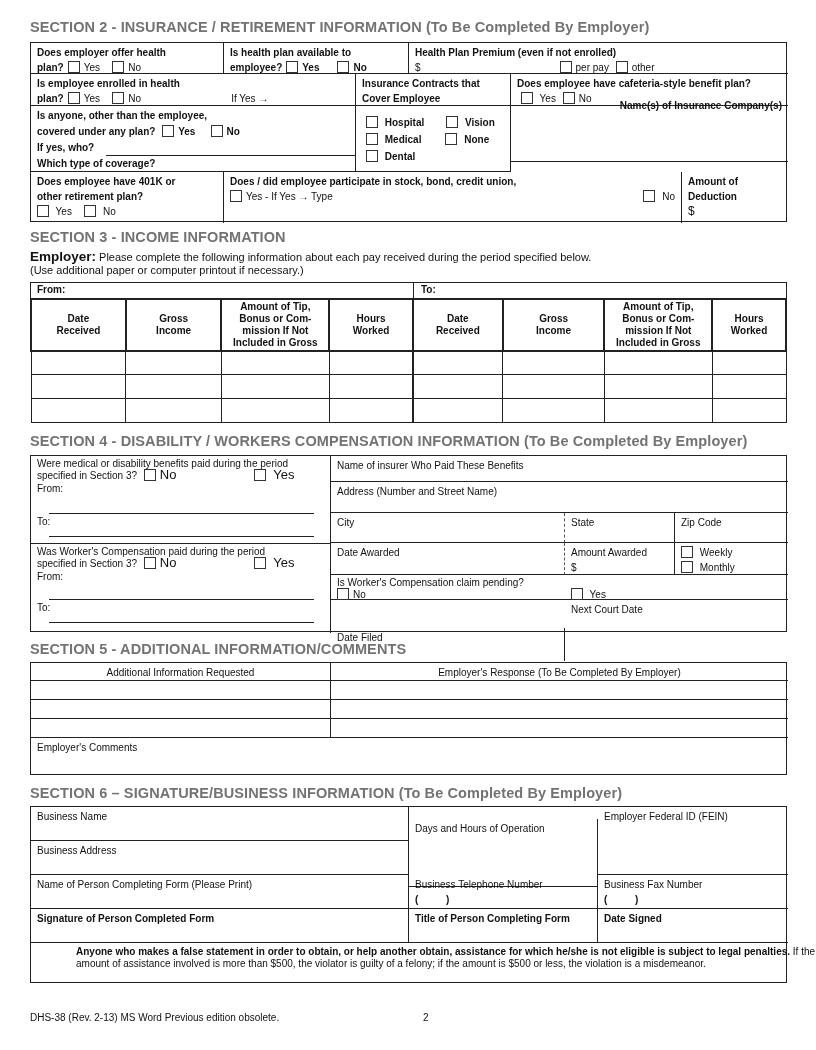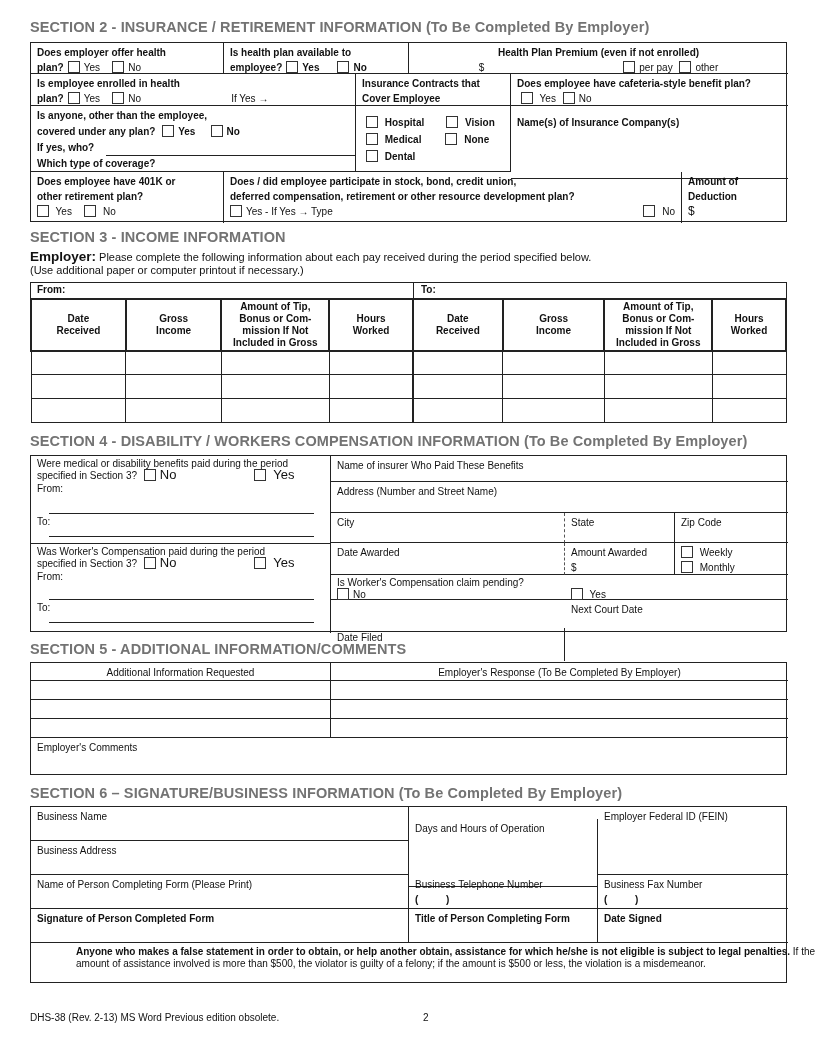--- a/index.html
+++ b/index.html
@@ -27,21 +27,21 @@
 <div class="box" style="left:30px; top:42px; width:757px; height:180px;">
 
   <div class="cell b" style="left:0; top:0; width:193px; height:31px;">
     <div>Does employer offer health</div>
     <div><span>plan?</span><span class="cb"></span><span style="font-weight:normal">Yes</span> &nbsp; <span class="cb"></span><span style="font-weight:normal">No</span></div>
   </div>
   <div class="cell b" style="left:193px; top:0; width:185px; height:31px;">
     <div>Is health plan available to</div>
     <div><span>employee?</span><span class="cb"></span><span>Yes</span> &nbsp;&nbsp;&nbsp; <span class="cb"></span><span>No</span></div>
   </div>
-  <div class="cell" style="left:378px; top:0; width:379px; height:31px; border-right:none;text-align:center;">
+  <div class="cell" style="left:378px; top:0; width:379px; height:31px; border-right:none;">
     <div class="b">Health Plan Premium (even if not enrolled)</div>
     <div><span>$</span><span style="display:inline-block;width:135px;"></span><span class="cb"></span><span>per pay</span> <span class="cb"></span><span>other</span></div>
   </div>
 
   <div class="cell b" style="left:325px; top:31px; width:155px; height:32px;">
     <div>Insurance Contracts that</div>
     <div>Cover Employee</div>
   </div>
   <div class="cell b" style="left:0; top:31px; width:325px; height:32px;">
     <div>Is employee enrolled in health</div>
@@ -57,32 +57,31 @@
     <div><span>covered under any plan?</span> <span class="cb"></span><span>Yes</span> &nbsp;&nbsp; <span class="cb"></span><span>No</span></div>
     <div>If yes, who?</div>
     <div>Which type of coverage?</div>
     <div class="hline" style="left:75px; top:49px; width:250px;"></div>
   </div>
   <div class="cell b" style="left:325px; top:63px; width:155px; height:66px; padding-top:8px; line-height:17px;">
     <div><span class="cb"></span> <span>Hospital</span><span style="display:inline-block;width:18px;"></span><span class="cb"></span> <span>Vision</span></div>
     <div><span class="cb"></span> <span>Medical</span><span style="display:inline-block;width:20px;"></span><span class="cb"></span> <span>None</span></div>
     <div><span class="cb"></span> <span>Dental</span></div>
   </div>
-  <div class="cell b" style="left:480px; top:70px; width:277px; height:66px; border-right:none;">
+  <div class="cell b" style="left:480px; top:53px; width:277px; height:66px; border-right:none;text-align:right;">
     <div>Name(s) of Insurance Company(s)</div>
   </div>
 
   <div class="cell b" style="left:0; top:129px; width:193px; height:51px; border-bottom:none;">
     <div>Does employee have 401K or</div>
     <div>other retirement plan?</div>
     <div style="font-weight:normal"><span class="cb" style="margin-left:0"></span> <span>Yes</span> &nbsp; <span class="cb"></span> <span>No</span></div>
   </div>
   <div class="cell b" style="left:193px; top:129px; width:458px; height:51px; border-bottom:none;">
     <div>Does / did employee participate in stock, bond, credit union,</div>
-    <div>deferred compensation, retirement or other resource development plan?</div>
     <div style="font-weight:normal; position:relative;"><span class="cb" style="margin-left:0"></span><span>Yes  -  If Yes  → Type</span>
       <span style="position:absolute; right:0;"><span class="cb"></span> <span>No</span></span></div>
   </div>
   <div class="cell b" style="left:651px; top:129px; width:106px; height:51px; border:none;">
     <div>Amount of</div>
     <div>Deduction</div>
     <div style="font-weight:normal; font-size:12px;">$</div>
   </div>
 </div>
 

